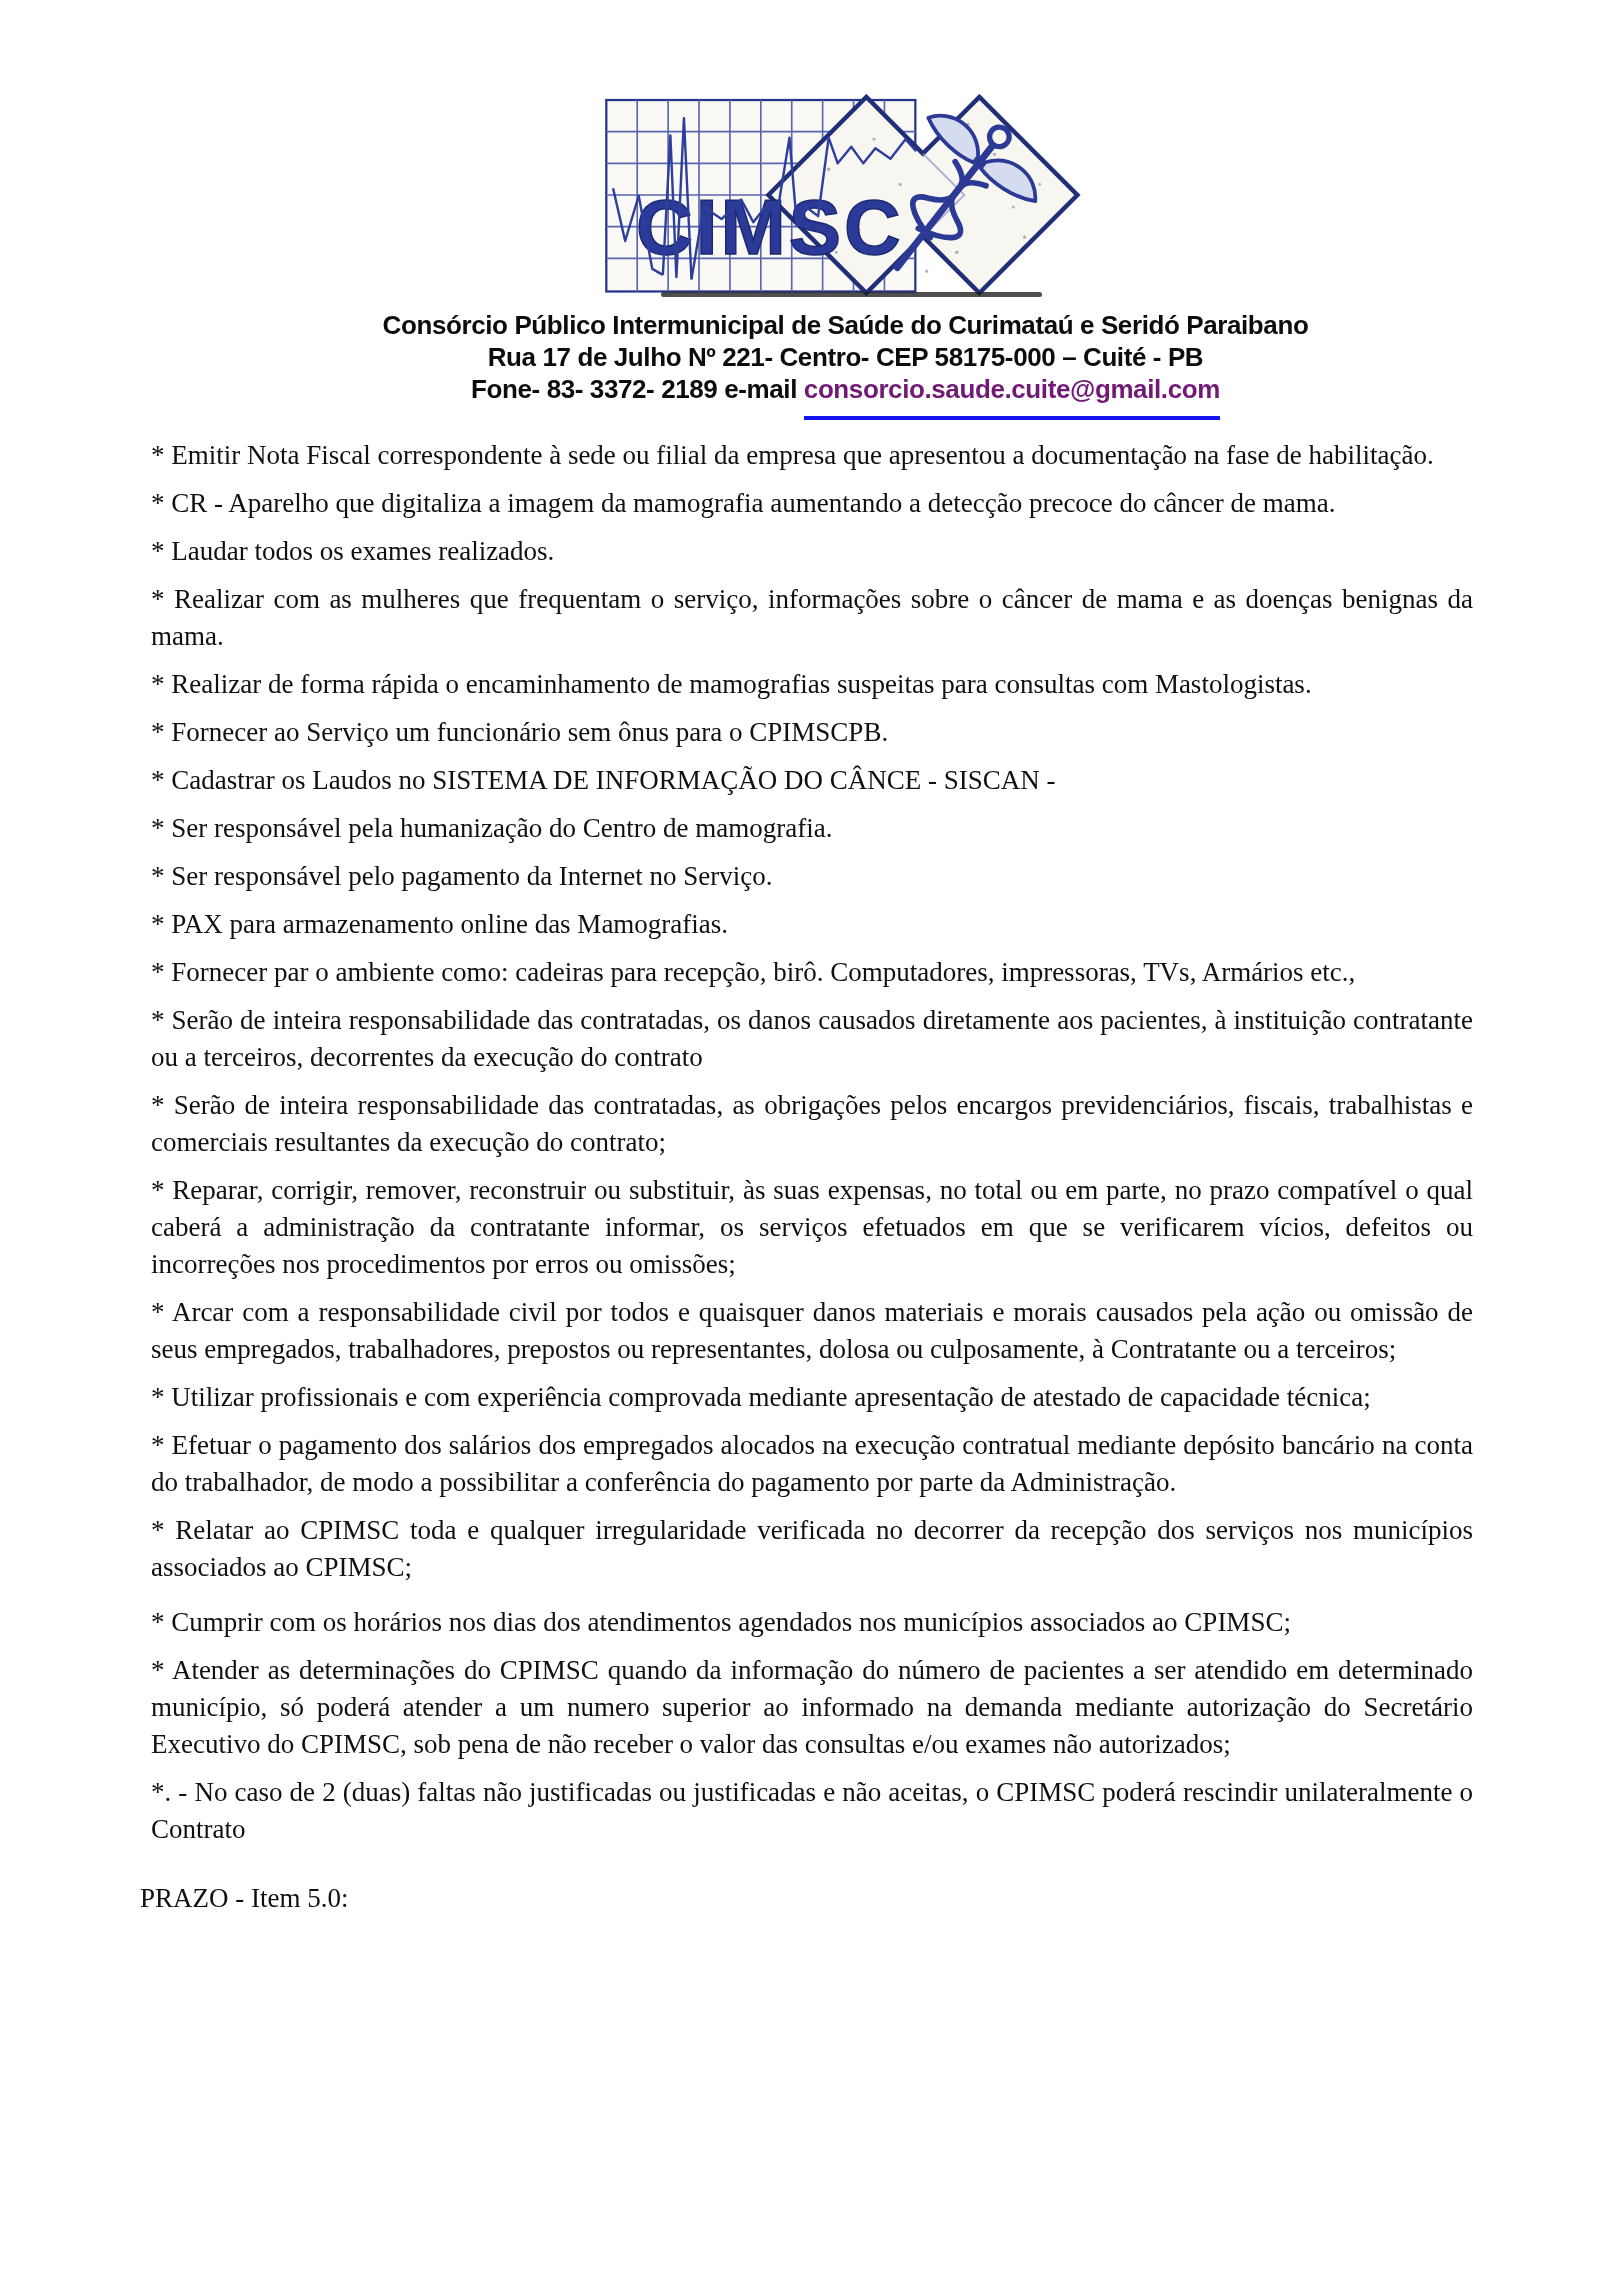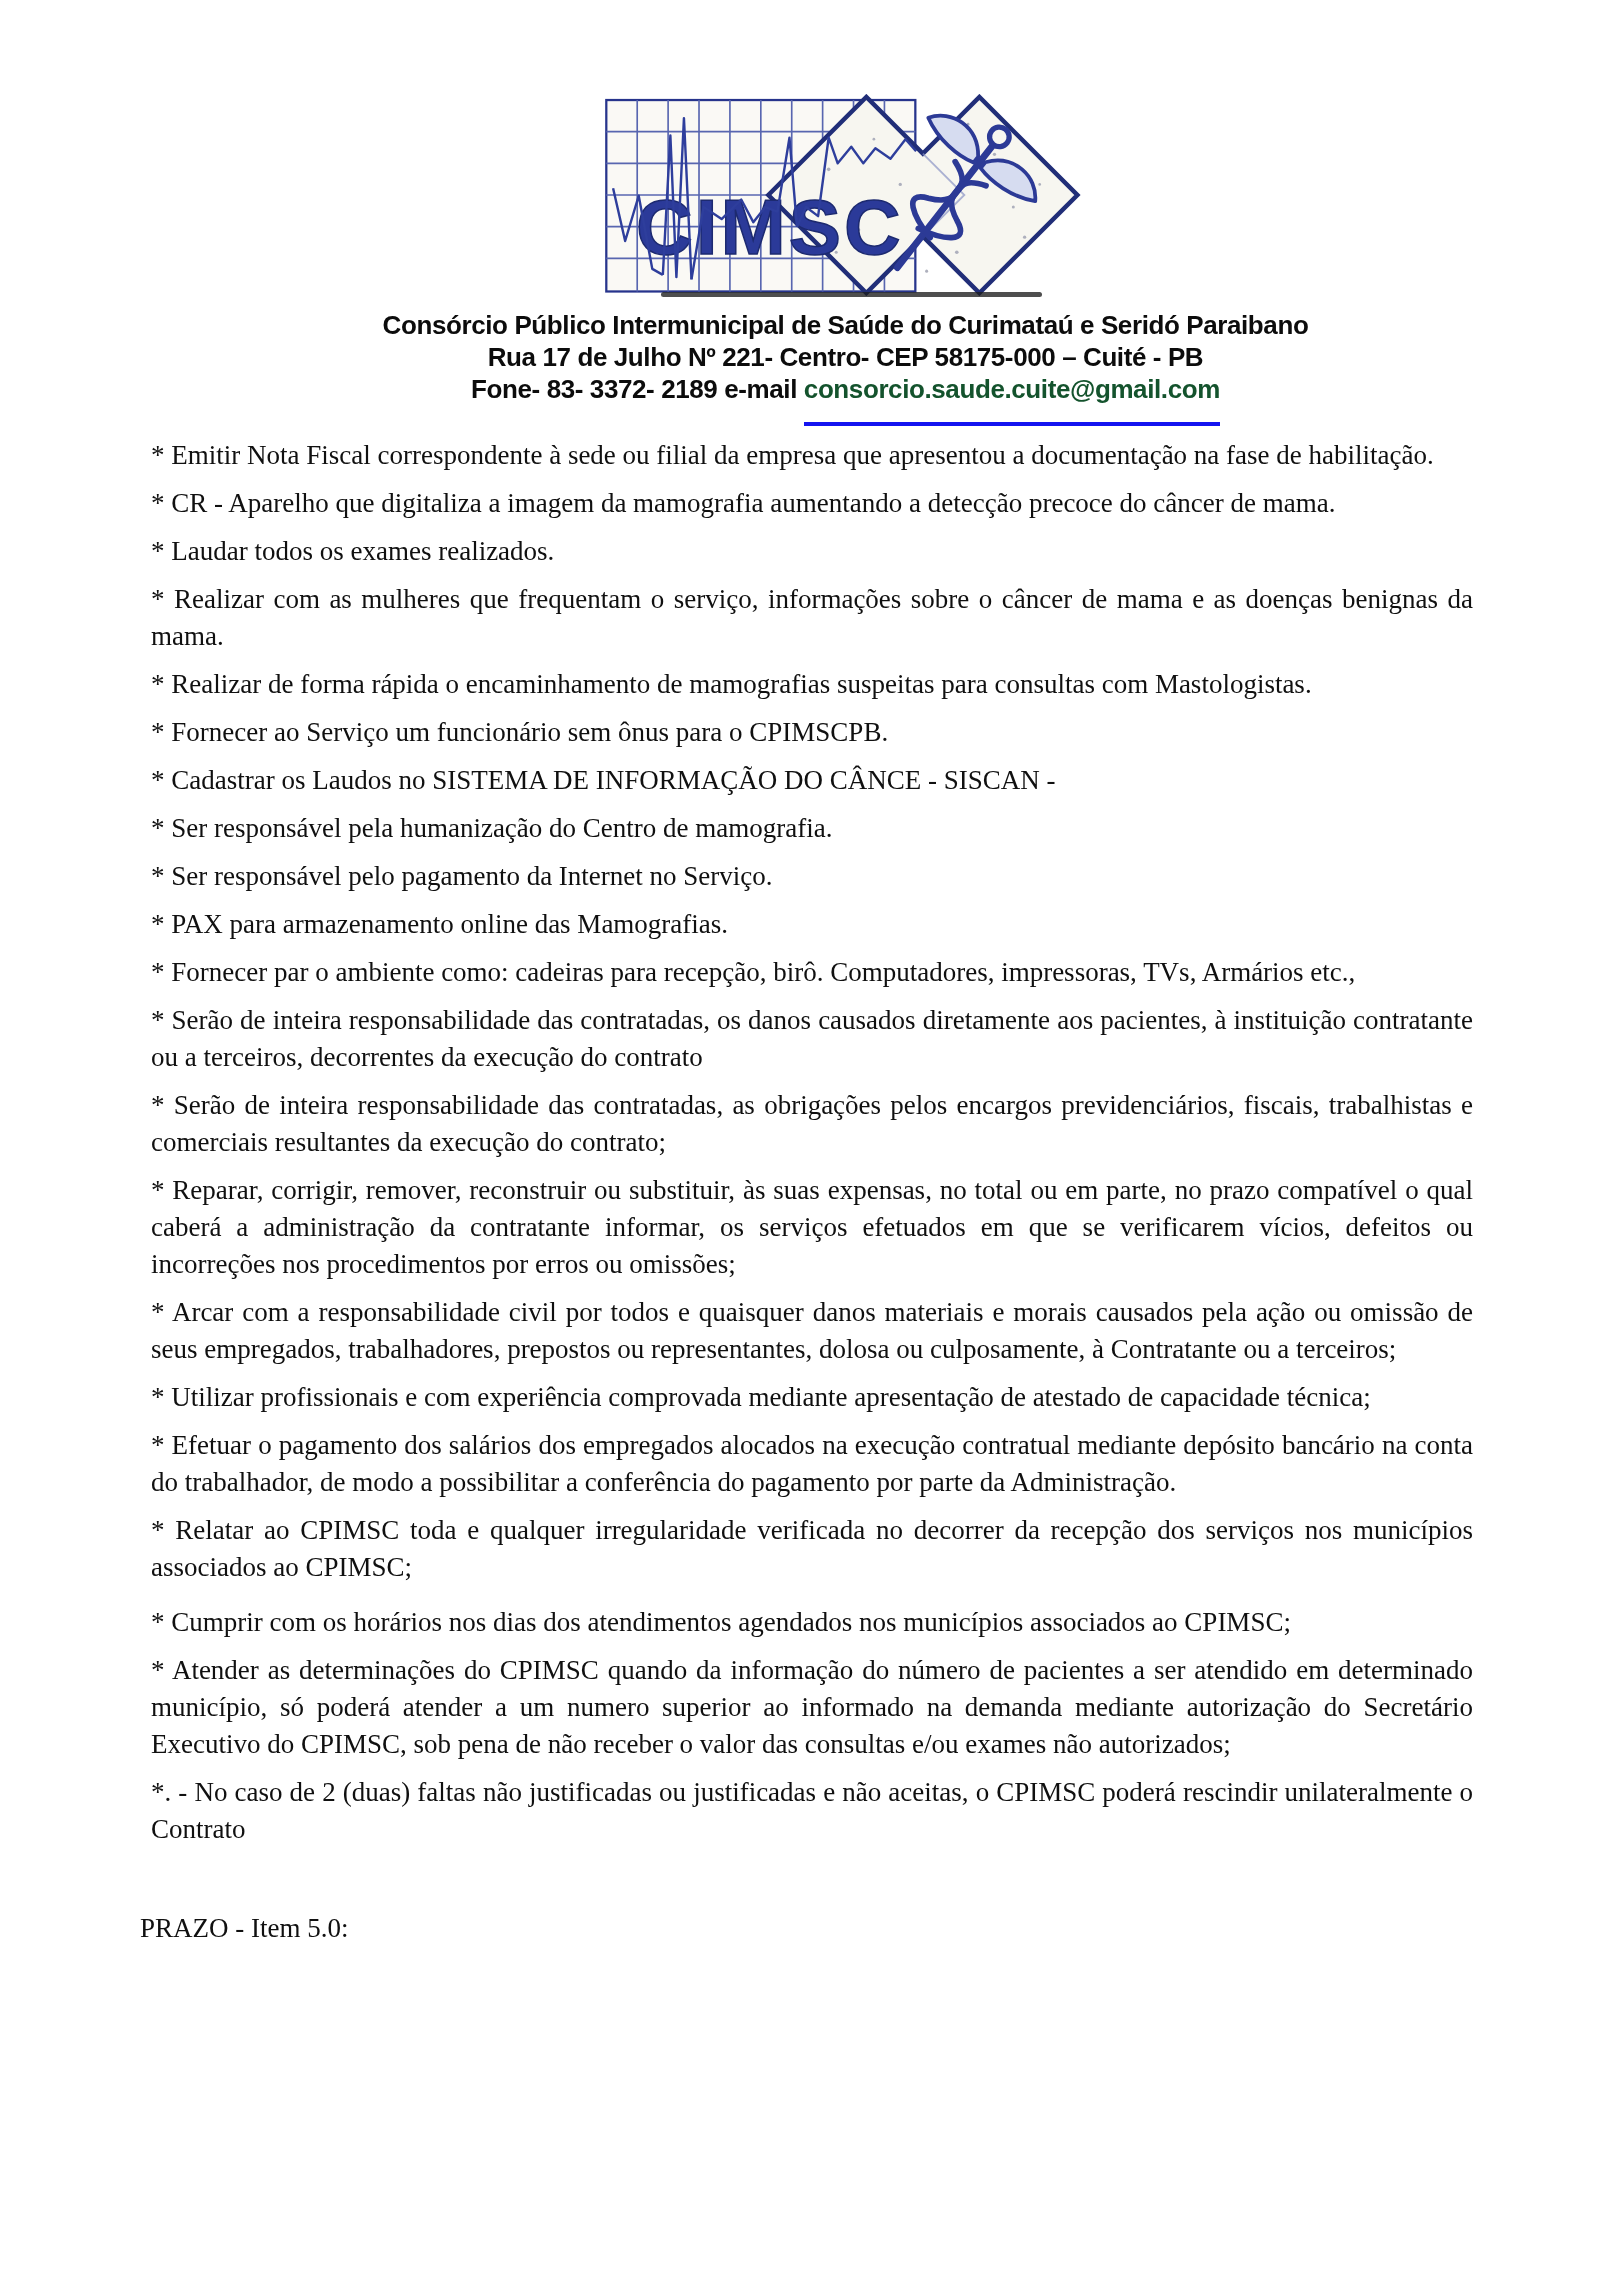--- a/index.html
+++ b/index.html
@@ -41,42 +41,42 @@
     text-align: center;
     font-family: "Liberation Sans", sans-serif;
     font-weight: bold;
     font-size: 26px;
     line-height: 32px;
     color: #0c0c0c;
     letter-spacing: -0.4px;
     white-space: nowrap;
   }
   .header .email-link {
-    color: #14532d;
+    color: #701a75;
     text-decoration: none;
     border-bottom: 4.5px solid #1414f0;
-    padding-bottom: 18px;
+    padding-bottom: 12px;
     cursor: pointer;
   }
 
   
   .content {
     position: absolute;
     left: 140px;
     top: 426px;
     width: 1344px;
     font-size: 27px;
     line-height: 37px;
     text-align: justify;
     color: #101010;
   }
   .content p { margin: 11px; }
   .content p.gap { margin-top: 18px; }
   .prazo {
-    margin-top: 62px;
+    margin-top: 32px;
     text-align: left;
     font-size: 27px;
     color: #101010;
   }
 </style>
 </head>
 <body>
 
 <div class="page">
 

